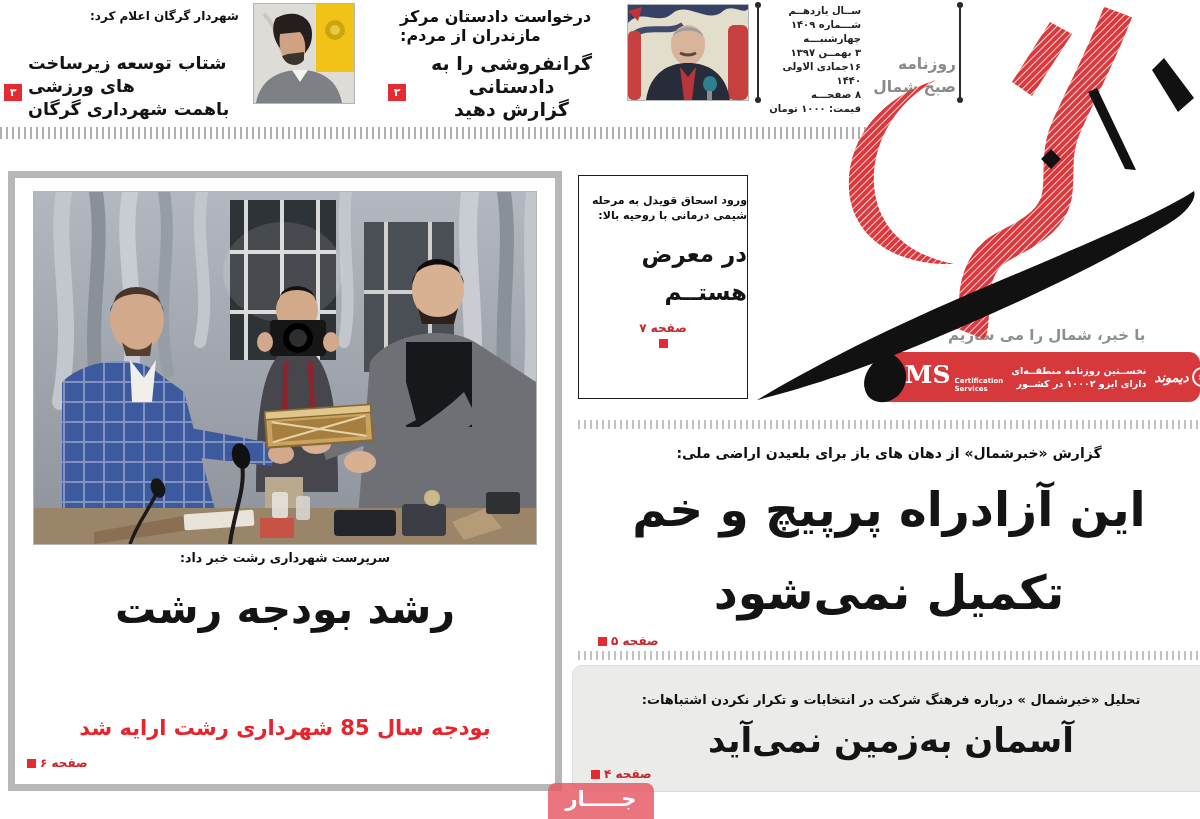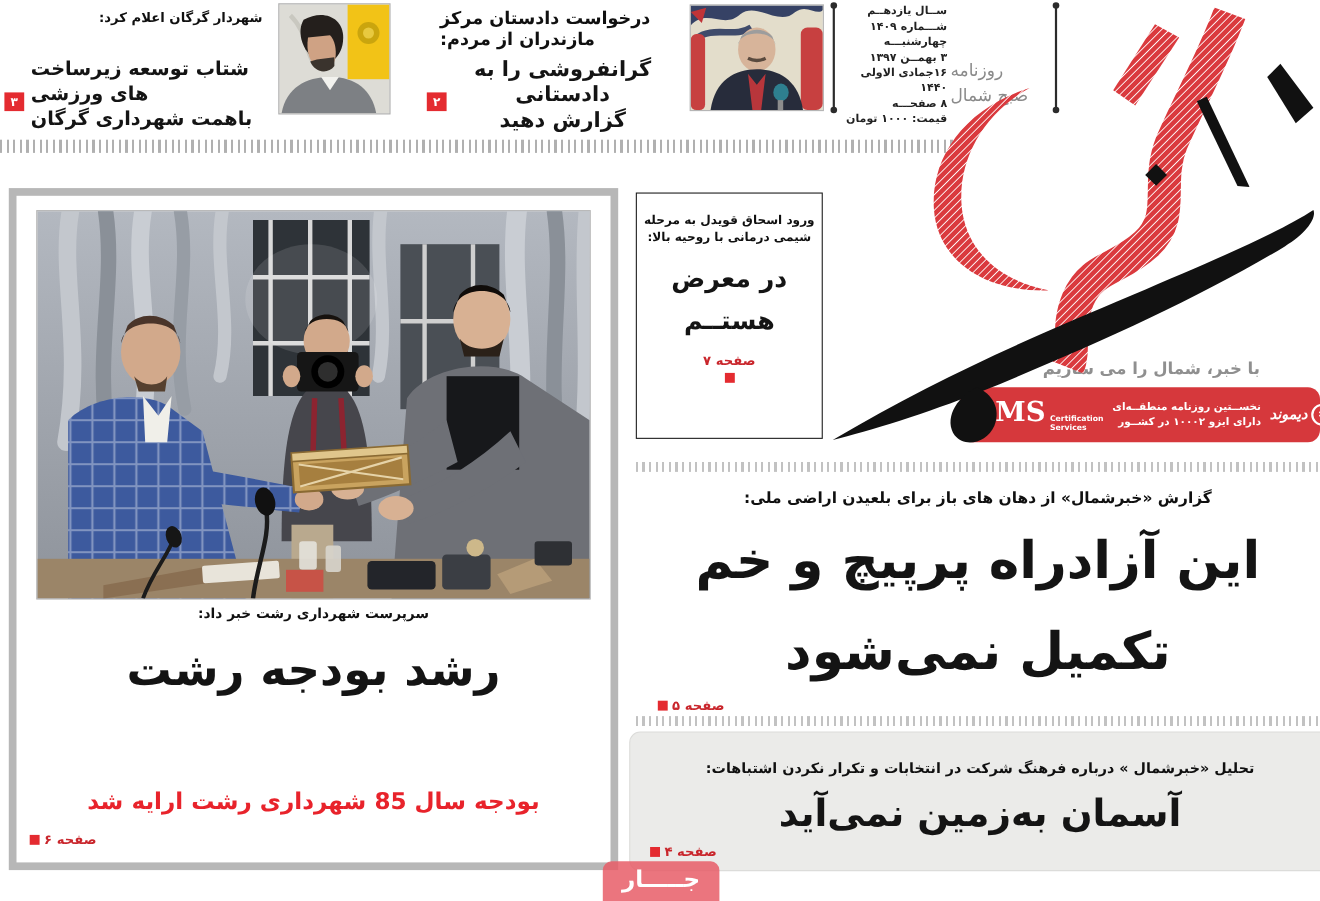--- a/index.html
+++ b/index.html
@@ -4,22 +4,22 @@
 <style>
   html,body{margin:0;padding:0;background:#fff;}
   .page{position:relative;width:1200px;height:819px;overflow:hidden;background:#ffffff;
         font-family:"DejaVu Sans",sans-serif;direction:rtl;}
   .abs{position:absolute;}
   
   .rule{position:absolute;width:2px;background:#2b2b2b;}
   .rule-dot{position:absolute;width:6px;height:6px;border-radius:50%;background:#2b2b2b;}
   .info-col{position:absolute;left:765px;top:4px;width:96px;text-align:right;
             font-size:10px;font-weight:bold;color:#222;line-height:14px;}
-  .paper-type{position:absolute;left:864px;top:53px;width:92px;text-align:left;
-              font-size:15.5px;font-weight:normal;color:#8a8a8a;line-height:23px;}
+  .paper-type{position:absolute;left:864px;top:53px;width:92px;text-align:right;
+              font-size:15.5px;font-weight:bold;color:#8a8a8a;line-height:23px;}
   .slogan{position:absolute;left:948px;top:326px;width:240px;text-align:left;
           font-size:15px;font-weight:bold;color:#8f8f8f;}
   .banner{position:absolute;left:873px;top:352px;width:327px;height:50px;background:#d6383c;
           border-radius:11px;display:flex;flex-direction:row;direction:ltr;align-items:center;
           padding:0 10px;box-sizing:border-box;gap:8px;z-index:2;}
   .qms{color:#fff;display:flex;align-items:baseline;gap:4px;font-family:"DejaVu Serif",serif;}
   .qms-main{font-size:25px;font-weight:bold;line-height:25px;}
   .qms-sub{font-size:7px;font-weight:bold;line-height:8px;font-family:"DejaVu Sans",sans-serif;}
   .iso-text{color:#fff;font-size:9.5px;font-weight:bold;line-height:13px;direction:rtl;
             text-align:right;white-space:nowrap;flex:1;}
@@ -35,21 +35,21 @@
   .kicker{font-weight:bold;color:#101010;}
   .headline{font-weight:bold;color:#141414;}
   .badge{position:absolute;width:18px;height:17px;background:#e42b30;color:#fff;
          font-size:11px;font-weight:bold;display:flex;align-items:center;justify-content:center;}
   .pageref{display:flex;align-items:center;gap:4px;direction:rtl;
            color:#c9262c;font-weight:bold;font-size:12px;white-space:nowrap;}
   .pageref .sq{width:9px;height:9px;background:#e42b30;display:inline-block;flex:0 0 auto;}
   .photo{position:absolute;border:1px solid #b5b5b5;box-sizing:border-box;background:#ddd;}
   
   .boxart{position:absolute;left:578px;top:175px;width:170px;height:224px;background:#fff;
-          border:1.5px solid #1d1d1d;box-sizing:border-box;text-align:center;}
+          border:1.5px solid #1d1d1d;box-sizing:border-box;}
   
   .graybox{position:absolute;left:572px;top:665px;width:638px;height:127px;background:#ebebe9;
            border:1px solid #dcdcda;border-radius:10px 10px 10px 10px;box-sizing:border-box;}
   
   .frame{position:absolute;left:8px;top:171px;width:554px;height:620px;background:#fff;
          border:7px solid #b7b7b7;box-sizing:border-box;}
   .center{text-align:center;}
   
   .watermark{position:absolute;left:548px;top:783px;width:106px;height:58px;z-index:30;
              background:rgba(231,93,103,.85);border-radius:8px;display:flex;

